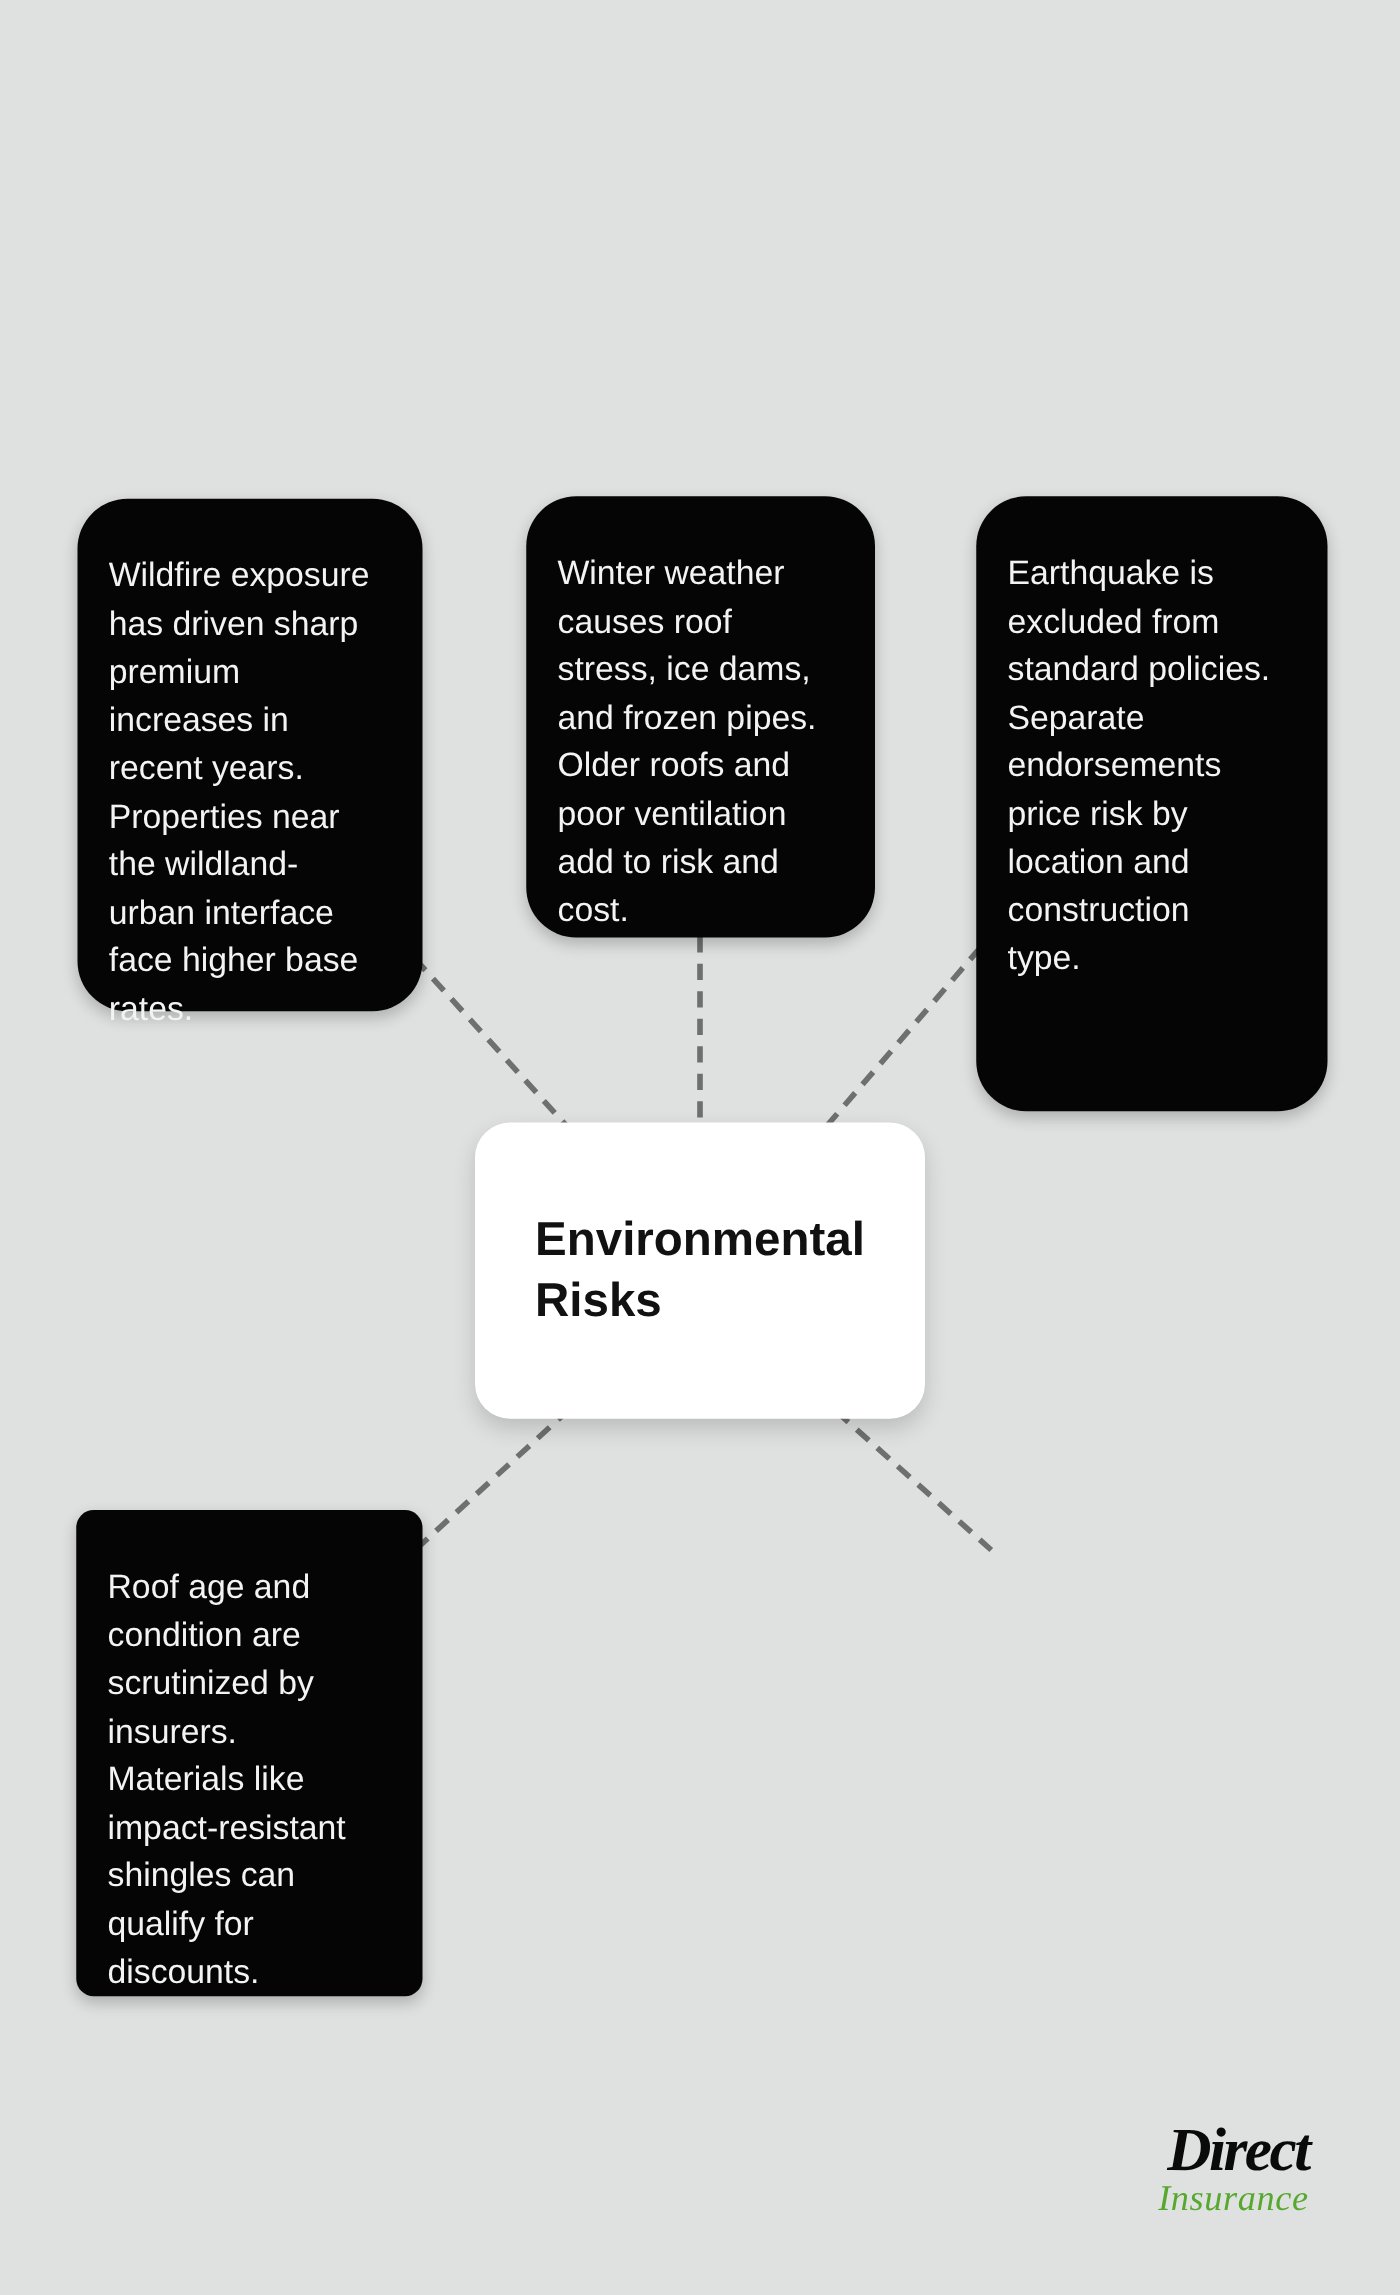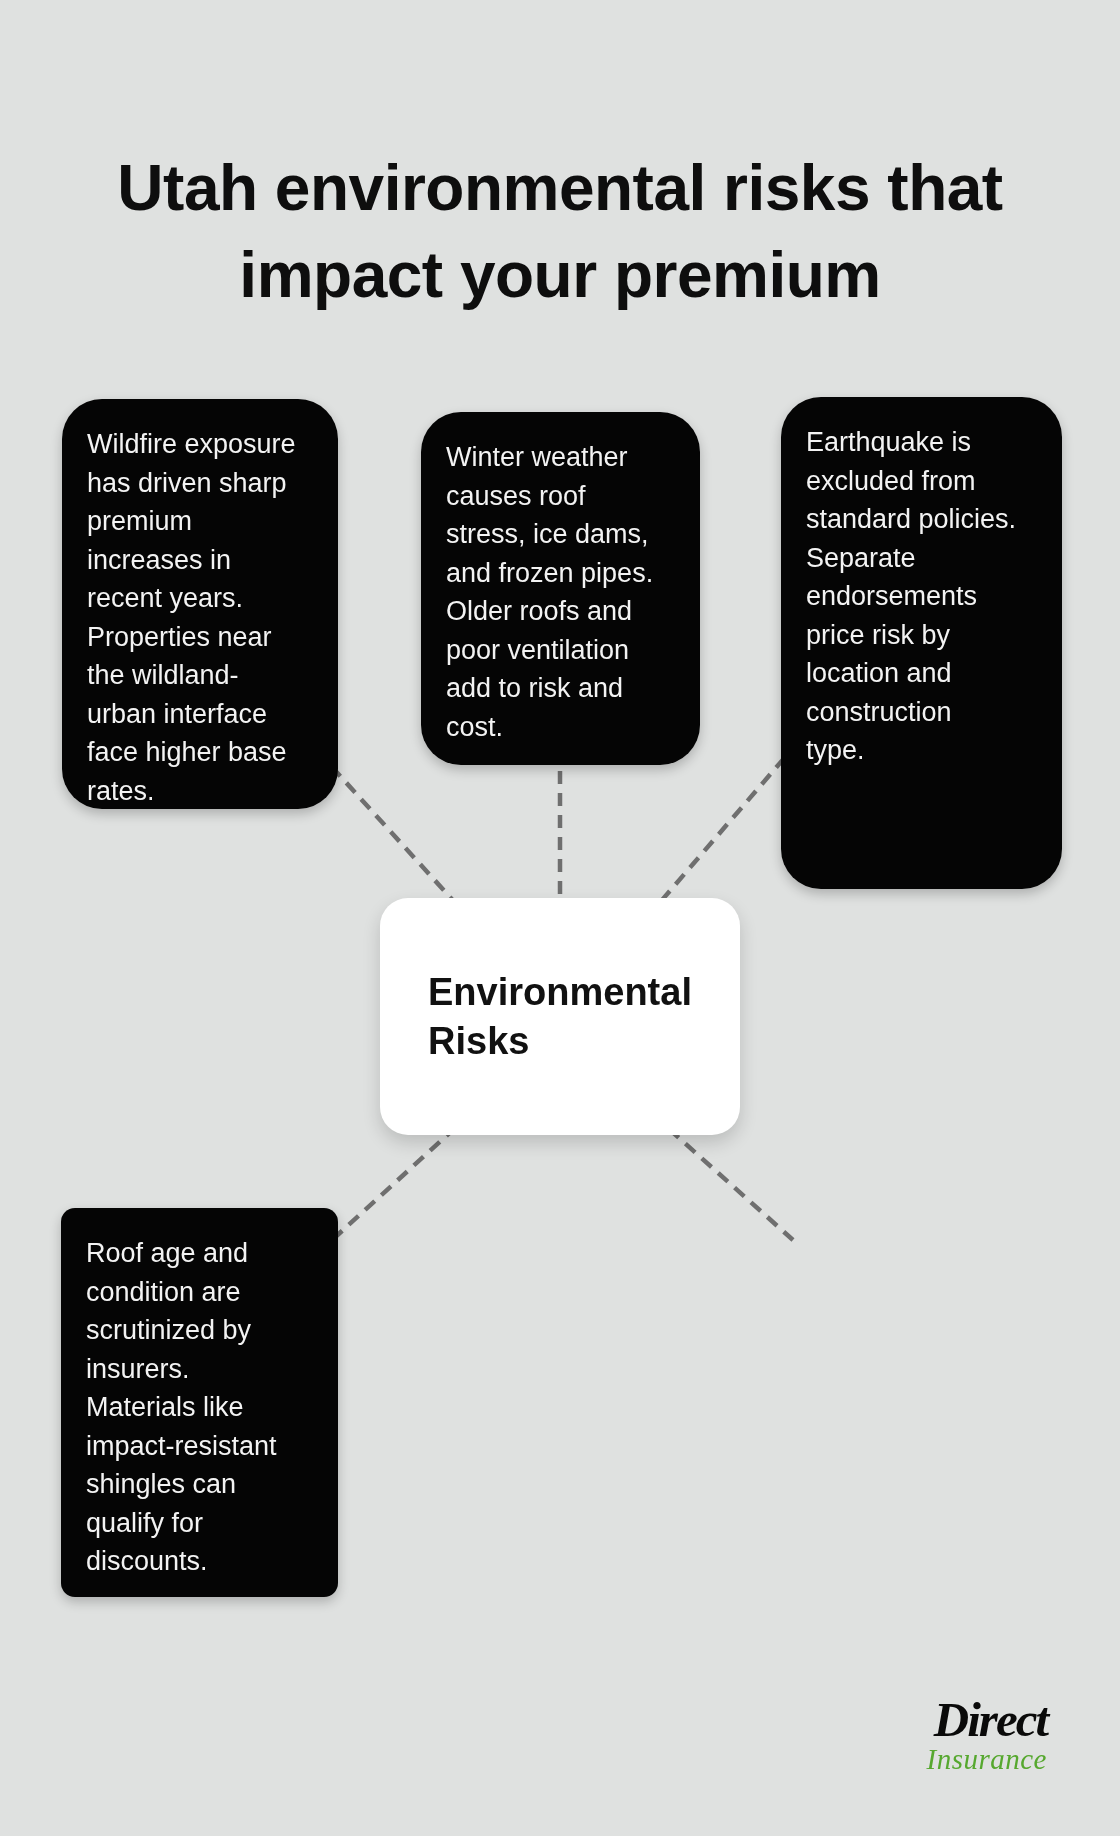--- a/index.html
+++ b/index.html
@@ -26,28 +26,28 @@
     stroke:#6f6f6f;stroke-width:4.5;stroke-dasharray:13 9;
   }
 
   .risk-card{
     position:absolute;
     background:#050505;
     border-radius:40px;
     box-shadow:0 5px 12px rgba(0,0,0,0.22);
     color:#f3f3f3;
     box-sizing:border-box;
-    padding:26px 24px 14px 25px;
+    padding:42px 24px 14px 25px;
   }
   .risk-text{
     font-size:27px;line-height:38.5px;
     white-space:pre-line;
   }
   .card-1{left:62px;top:399px;width:276px;height:410px;}
-  .card-2{left:421px;top:412px;width:279px;height:353px;}
+  .card-2{left:421px;top:397px;width:279px;height:353px;}
   .card-3{left:781px;top:397px;width:281px;height:492px;}
   .card-4{left:61px;top:1208px;width:277px;height:389px;border-radius:14px;}
   .card-5{left:780px;top:1207px;width:280px;height:352px;}
 
   .center-card{
     position:absolute;left:380px;top:898px;width:360px;height:237px;
     background:#ffffff;border-radius:28px;
     box-shadow:0 8px 18px rgba(0,0,0,0.16);
     display:flex;align-items:center;justify-content:center;
     box-sizing:border-box;
@@ -85,22 +85,20 @@
 <div class="canvas">
 
   <svg class="connectors" viewBox="0 0 1120 1836">
     <line x1="302" y1="734" x2="459" y2="907"></line>
     <line x1="560" y1="749" x2="560" y2="899"></line>
     <line x1="799" y1="741" x2="656" y2="907"></line>
     <line x1="456" y1="1127" x2="331" y2="1241"></line>
     <line x1="669" y1="1129" x2="793" y2="1240"></line>
   </svg>
 
-  <h1 class="title">Utah environmental risks that
-impact your premium</h1>
 
   <div class="risk-card card-1">
     <div class="risk-text">Wildfire exposure
 has driven sharp
 premium
 increases in
 recent years.
 Properties near
 the wildland-
 urban interface

